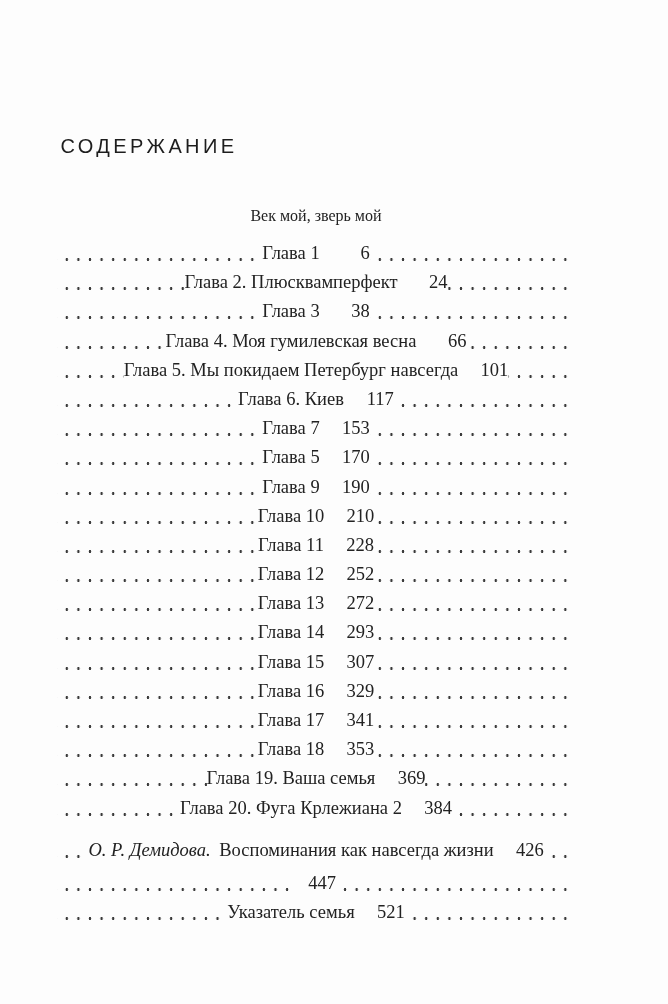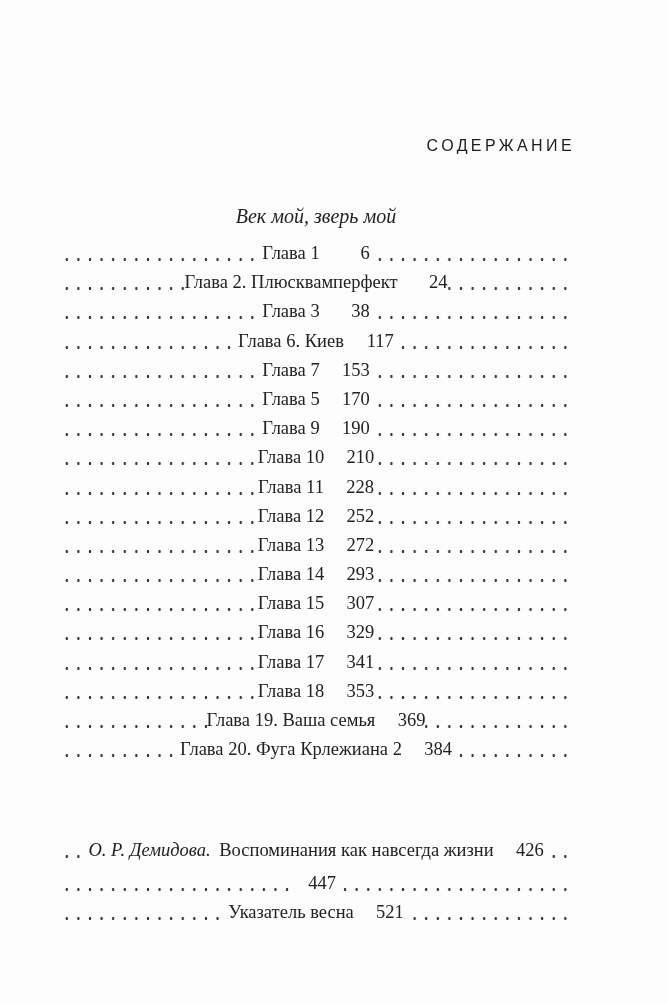--- a/index.html
+++ b/index.html
@@ -26,37 +26,36 @@
     left: 57px;
     top: 0;
     width: 518px;
     height: 100%;
   }
   .title {
     position: absolute;
     top: 133px;
     left: 0;
     width: 100%;
-    text-align: right;
+    text-align: left;
     font-family: "Liberation Sans", "DejaVu Sans", sans-serif;
     font-weight: 300;
-    font-size: 16px;
+    font-size: 20px;
     line-height: 26px;
     letter-spacing: 3.4px;
     text-indent: 3.4px;
     color: #1d1d1d;
   }
   .subtitle {
     position: absolute;
     top: 203px;
     left: 0;
     width: 100%;
     text-align: center;
-    font-style: italic;
-    font-size: 20px;
+    font-size: 16px;
     line-height: 26px;
   }
   .toc-list {
     position: absolute;
     top: 239px;
     left: 0;
     right: 0;
   }
   .backmatter {
     position: absolute;
@@ -111,20 +110,28 @@
         </div>
         <div class="row">
           <span class="label">Глава 2. Плюсквамперфект</span>
           <span class="pagenum">24</span>
         </div>
         <div class="row">
           <span class="label">Глава 3</span>
           <span class="pagenum">38</span>
         </div>
         <div class="row">
+          <span class="label">Глава 4. Моя гумилевская весна</span>
+          <span class="pagenum">66</span>
+        </div>
+        <div class="row">
+          <span class="label">Глава 5. Мы покидаем Петербург навсегда</span>
+          <span class="pagenum">101</span>
+        </div>
+        <div class="row">
           <span class="label">Глава 6. Киев</span>
           <span class="pagenum">117</span>
         </div>
         <div class="row">
           <span class="label">Глава 7</span>
           <span class="pagenum">153</span>
         </div>
         <div class="row">
           <span class="label">Глава 5</span>
           <span class="pagenum">170</span>
@@ -180,18 +187,18 @@
       </div>
     <div class="backmatter" id="toc-backmatter">
         <div class="row gap-after">
           <span class="label"><em>О. Р. Демидова.</em> <span>Воспоминания как навсегда жизни</span></span>
           <span class="pagenum">426</span>
         </div>
         <div class="row">
           <span class="pagenum">447</span>
         </div>
         <div class="row">
-          <span class="label">Указатель весна</span>
+          <span class="label">Указатель семья</span>
           <span class="pagenum">521</span>
         </div>
       </div>
   </div>
 </div>
 
 </body></html>

